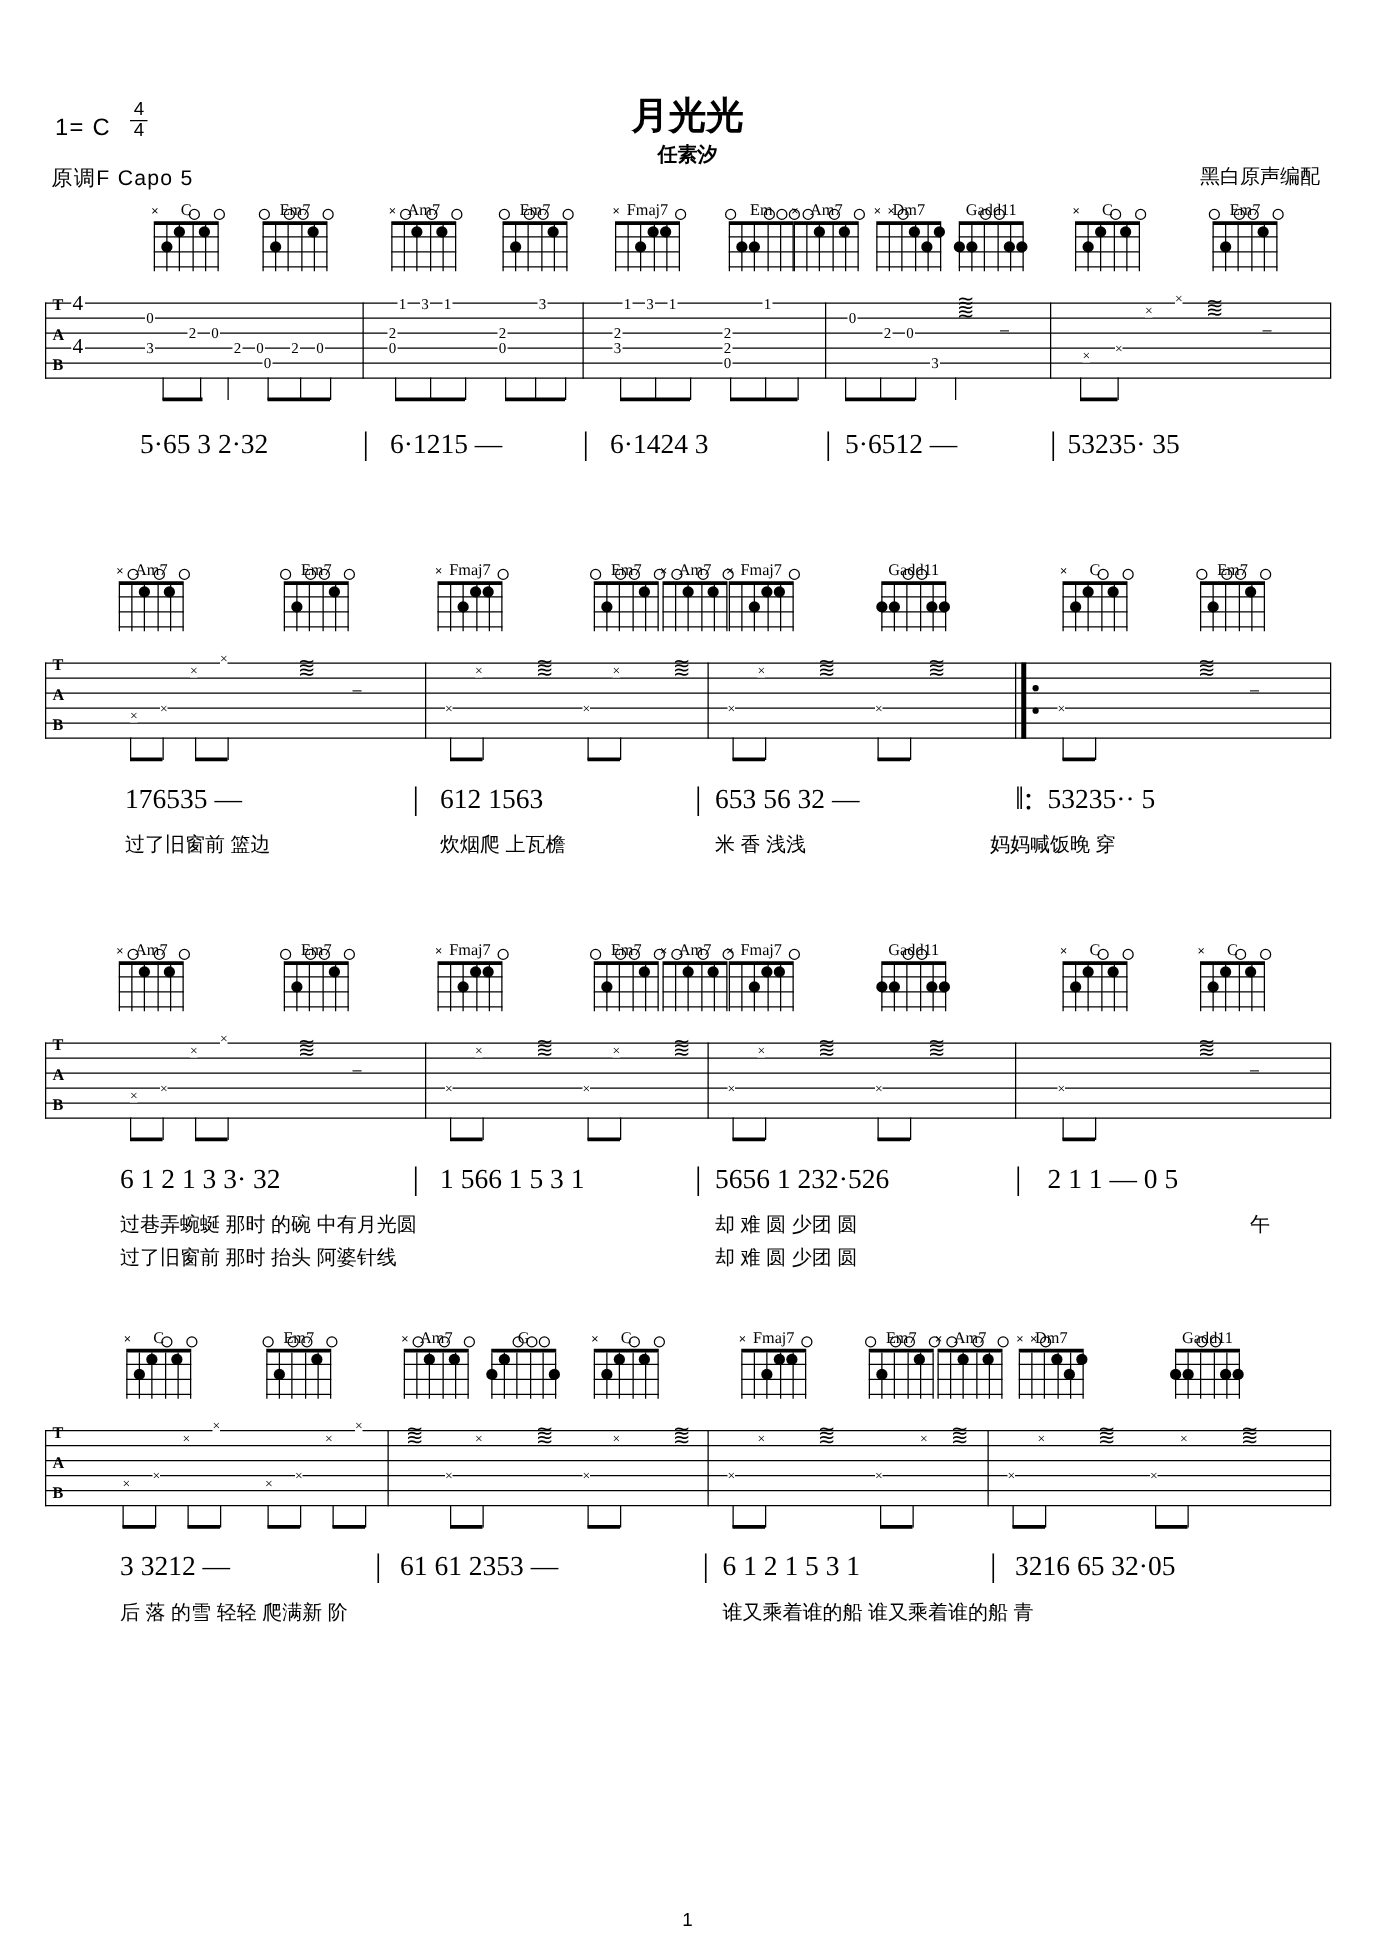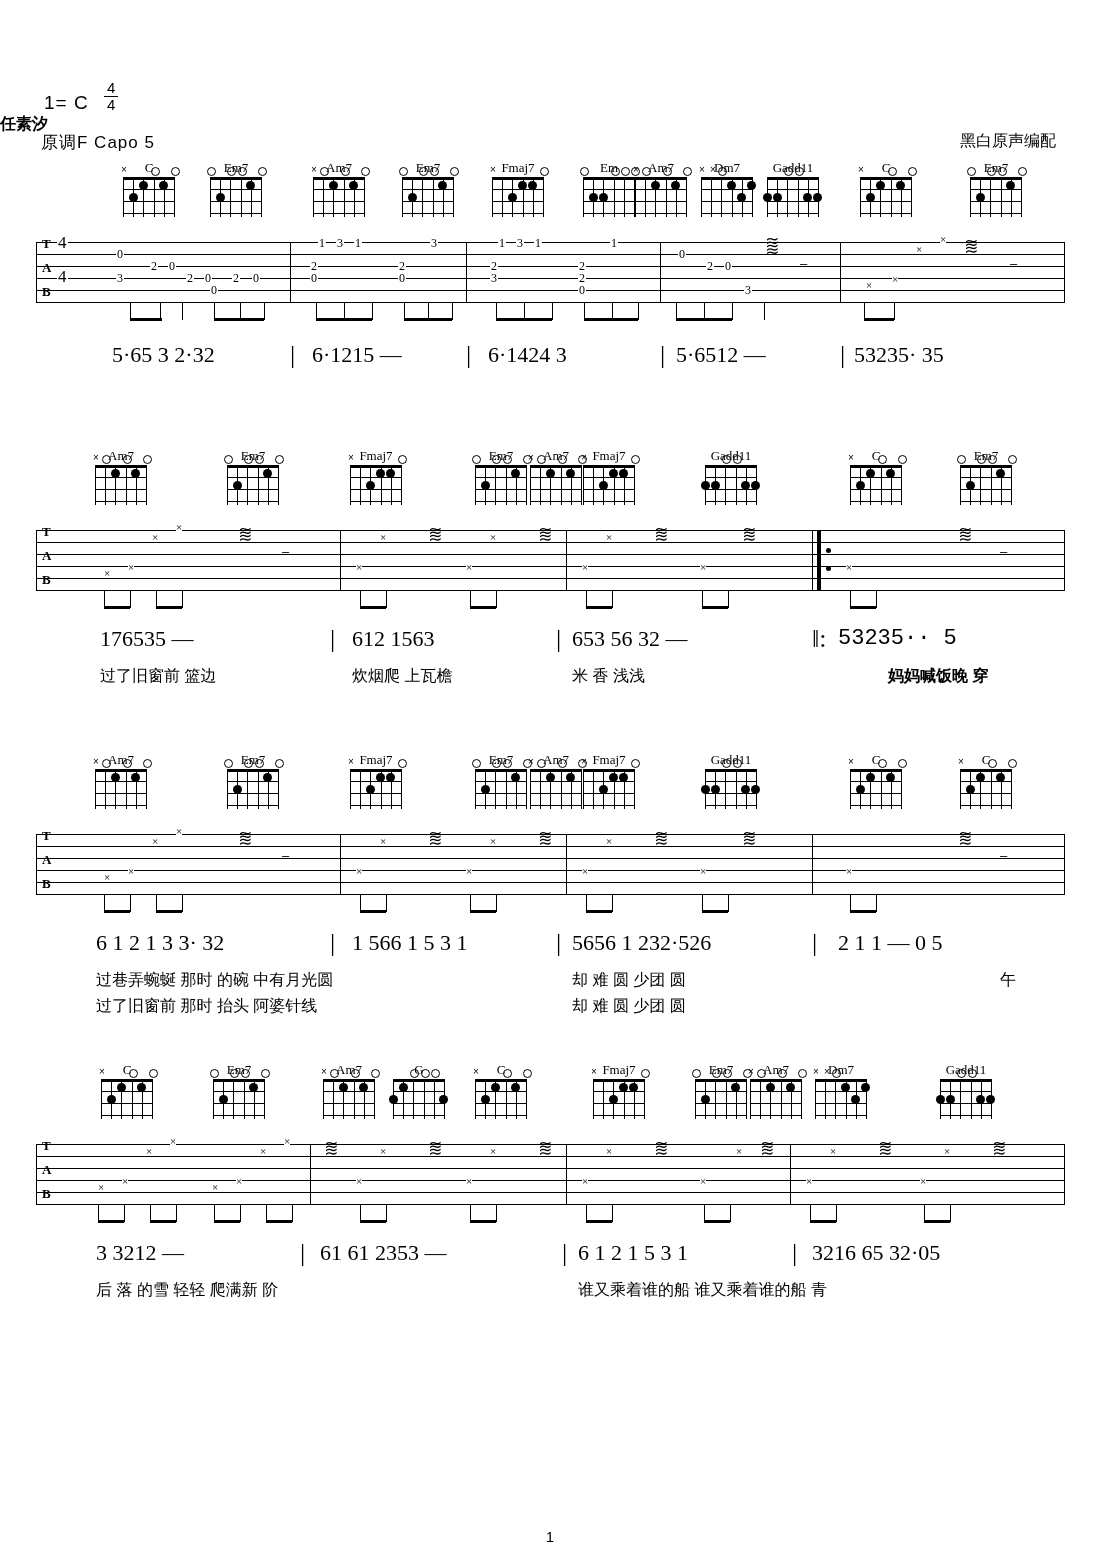--- a/index.html
+++ b/index.html
@@ -6,21 +6,21 @@
   body{width:1100px;height:1563px;position:relative;font-family:"Liberation Sans",sans-serif;color:#000;}
   .sheet{position:absolute;left:0;top:0;width:1100px;height:1563px;}
 
   
   .key-sig{position:absolute;left:44px;top:92px;font-size:19px;letter-spacing:1px;}
   .time-sig{position:absolute;left:104px;top:80px;font-size:15px;text-align:center;line-height:1.05;}
   .time-sig .num{display:block;border-bottom:1.5px solid #000;padding:0 3px;}
   .time-sig .den{display:block;padding:0 3px;}
   .orig-key{position:absolute;left:41px;top:131px;font-size:17px;letter-spacing:1px;}
   .title{position:absolute;left:0;top:72px;width:1100px;text-align:center;font-size:30px;font-weight:bold;font-family:"DejaVu Sans",sans-serif;}
-  .artist{position:absolute;left:0;top:114px;width:1100px;text-align:left;font-size:16px;font-weight:bold;}
+  .artist{position:absolute;left:0;top:114px;width:1100px;text-align:center;font-size:16px;font-weight:bold;}
   .arranger{position:absolute;right:44px;top:131px;font-size:16px;}
   .page-num{position:absolute;left:0;bottom:18px;width:1100px;text-align:center;font-size:15px;}
 
   
   .system{position:absolute;left:0;width:1100px;}
 
   
   .chords{position:relative;height:68px;}
   .chord{position:absolute;width:62px;text-align:center;}
   .chord .nm{font-size:13px;font-family:"Liberation Serif",serif;height:15px;line-height:15px;white-space:nowrap;}
@@ -56,20 +56,21 @@
 <body>
 
 <div class="sheet">
 
   <div class="key-sig">1= C</div>
   <div class="time-sig">
     <span class="num">4</span>
     <span class="den">4</span>
   </div>
   <div class="orig-key">原调F  Capo 5</div>
+  <div class="title">月光光</div>
   <div class="artist">任素汐</div>
   <div class="arranger">黑白原声编配</div>
   <div class="page-num">1</div>
 
   <div class="system" style="top:160px;">
 
     <div class="chords">
 
       <div class="chord" style="left:118px;">
         <div class="nm">C</div>
@@ -679,31 +680,31 @@
       <div class="beam" style="left:702px;top:90px;width:26px;"></div>
       <div class="stem" style="left:850px;top:74px;height:18px;"></div>
       <div class="stem" style="left:876px;top:74px;height:18px;"></div>
       <div class="beam" style="left:850px;top:90px;width:26px;"></div>
     </div>
 
     <div class="notes" style="margin-top:28px;">
       <div class="nt" style="left:100px;">176535   —</div>
       <div class="nt" style="left:352px;">612 1563</div>
       <div class="nt" style="left:572px;">653 56 32   —</div>
-      <div class="nt" style="left:838px;font-family:Liberation Mono, monospace;">53235··      5</div>
+      <div class="nt" style="left:838px;">53235··      5</div>
       <div class="nt" style="left:330px;top:-2px;font-size:26px;">|</div>
       <div class="nt" style="left:556px;top:-2px;font-size:26px;">|</div>
       <div class="nt" style="left:812px;top:-2px;font-size:26px;">‖:</div>
     </div>
 
     <div class="lyrics">
       <div class="lyr" style="left:100px;">过了旧窗前 篮边</div>
       <div class="lyr" style="left:352px;">炊烟爬  上瓦檐</div>
       <div class="lyr" style="left:572px;">米 香  浅浅</div>
-      <div class="lyr" style="left:888px;font-weight:bold;">妈妈喊饭晚      穿</div>
+      <div class="lyr" style="left:792px;">妈妈喊饭晚      穿</div>
     </div>
   </div>
 
   <div class="system" style="top:752px;">
 
     <div class="chords">
       <div class="chord" style="left:90px;">
         <div class="nm">Am7</div>
         <div class="grid">
           <div class="nut"></div>

